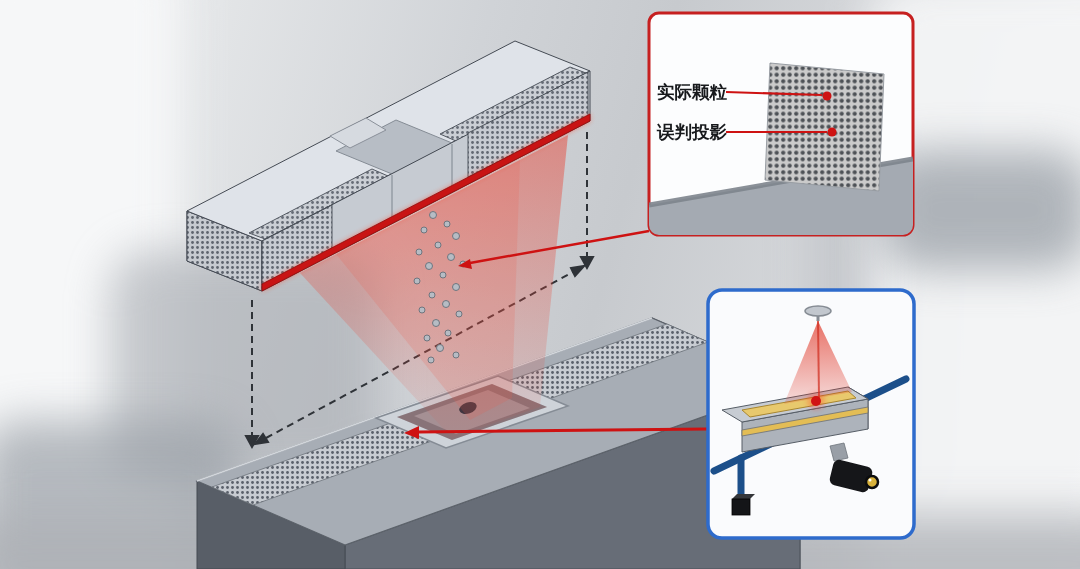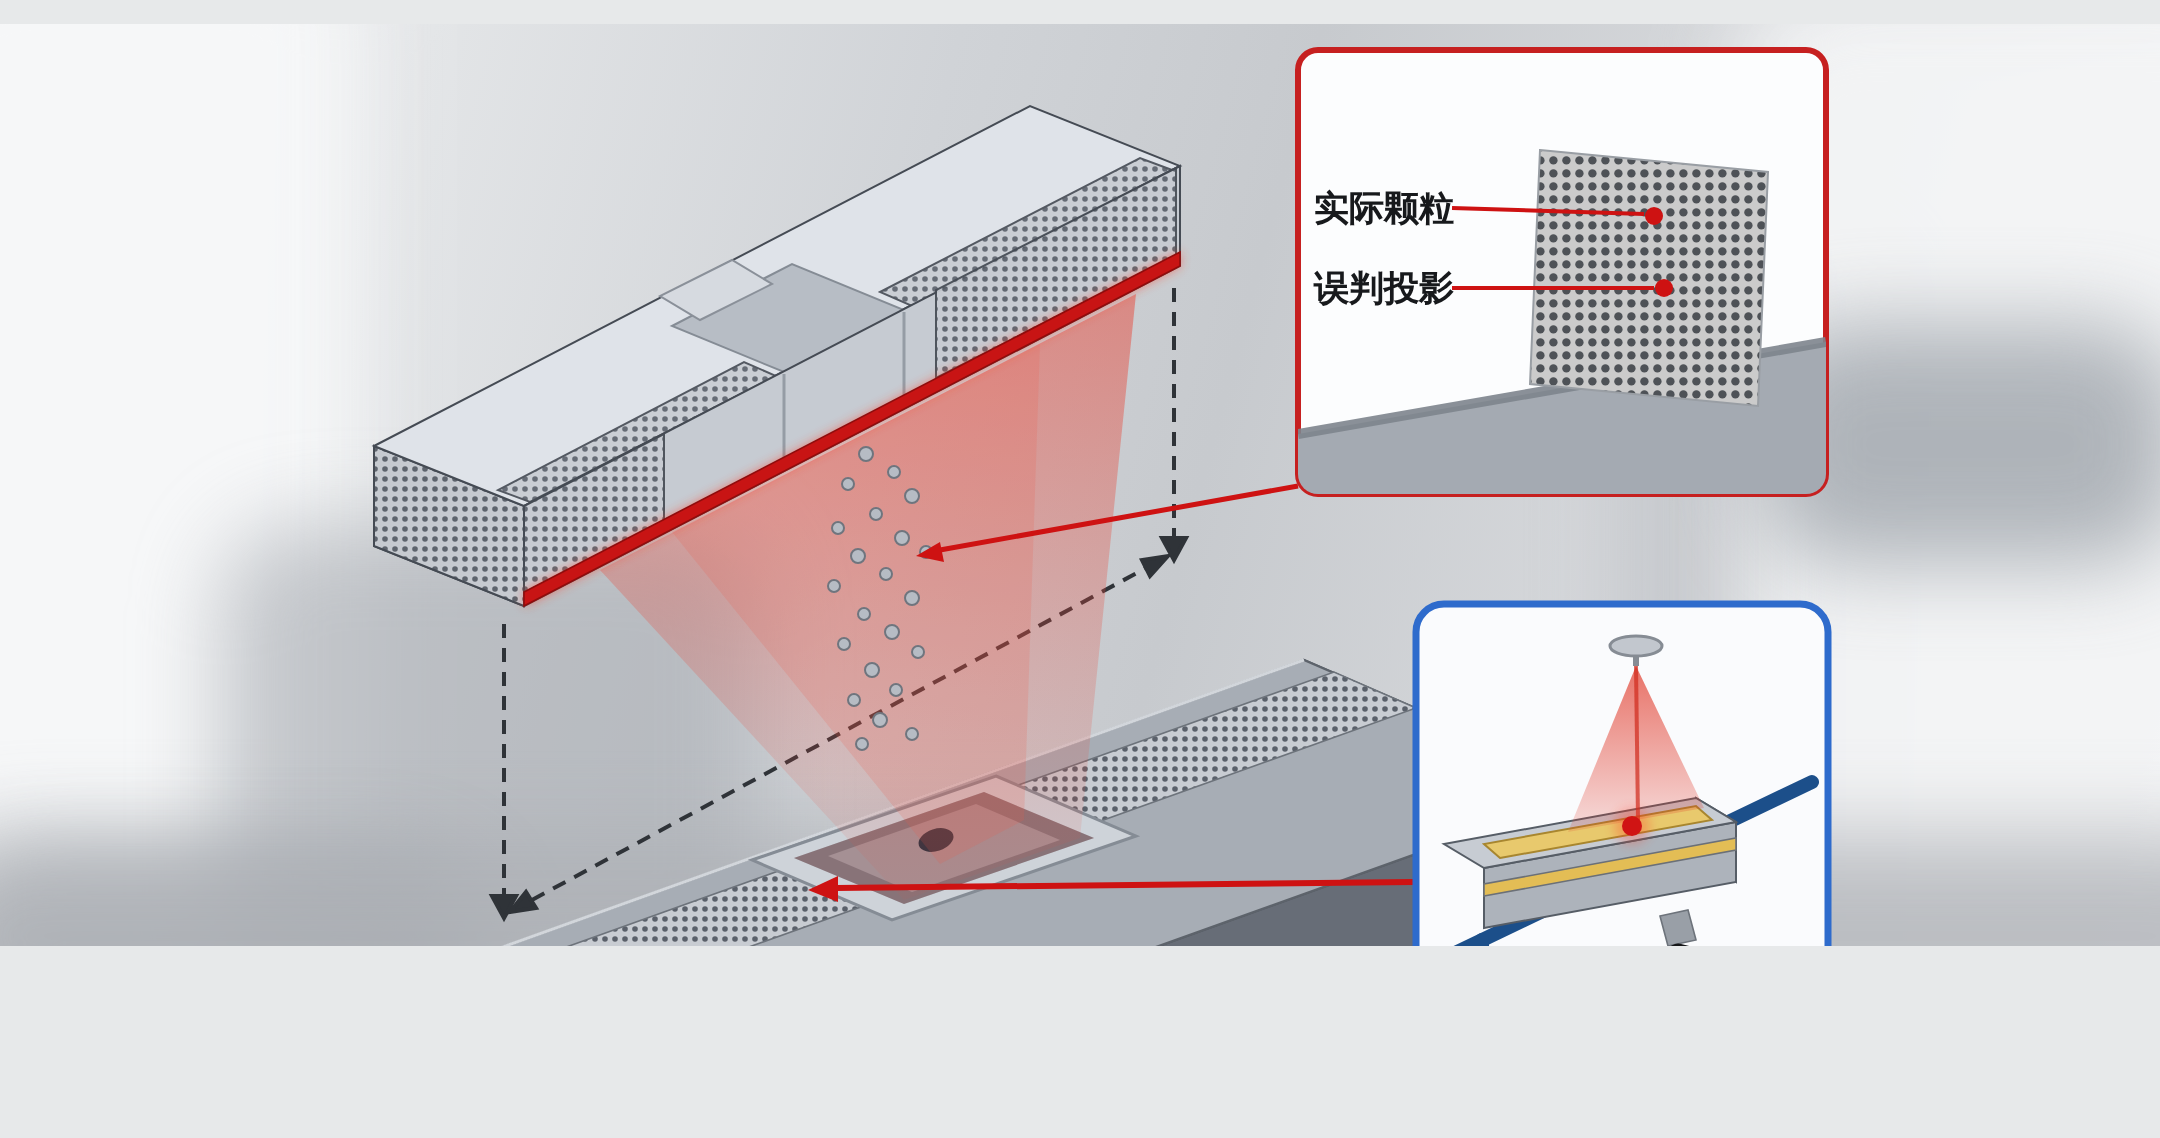--- a/index.html
+++ b/index.html
@@ -1,20 +1,19 @@
 <!DOCTYPE html>
 <html><head>
 <meta charset="utf-8">
 <style>
   html,body{margin:0;padding:0;background:#e7e9ea;}
   .stage{
-    position:relative;width:1080px;height:461px;overflow:hidden;
+    position:relative;width:1080px;height:569px;overflow:hidden;
     background:linear-gradient(105deg,#f2f3f4 0%,#e3e5e7 18%,#d0d3d7 40%,#c7cace 55%,#d7d9dc 75%,#edeef0 92%,#f6f7f8 100%);
     font-family:"Liberation Sans", sans-serif;
-    margin-top:12px;
   }
   .blob{position:absolute;filter:blur(22px);border-radius:40px;}
   .blob.left-white{left:-50px;top:-50px;width:230px;height:680px;background:#f7f8f9;opacity:.95;}
   .blob.mid-dark{left:110px;top:250px;width:270px;height:230px;background:#a9adb3;opacity:.65;}
   .blob.left-dark{left:-20px;top:420px;width:260px;height:190px;background:#9aa0a7;opacity:.7;}
   .blob.bottom{left:-40px;bottom:-45px;width:1180px;height:100px;background:#aeb1b6;opacity:.8;}
   .blob.right-white{right:-70px;top:-20px;width:280px;height:640px;background:#f4f5f6;opacity:.95;}
   .blob.right-gray{right:140px;top:110px;width:130px;height:400px;background:#c0c3c8;opacity:.8;}
   .blob.right-band{right:-10px;top:150px;width:210px;height:120px;background:#9ea4ab;opacity:.8;}
   svg.scene{position:absolute;left:0;top:0;}

